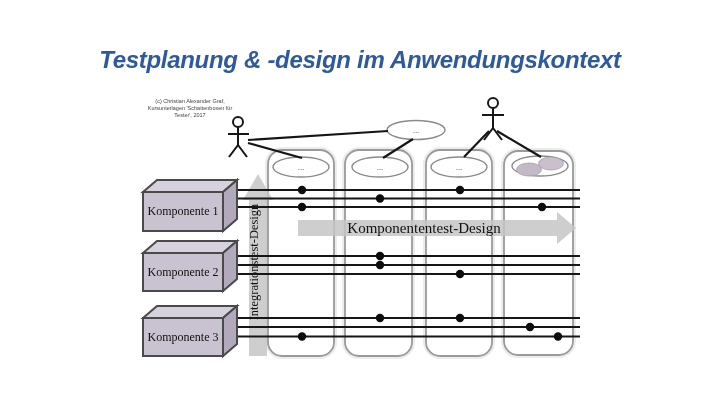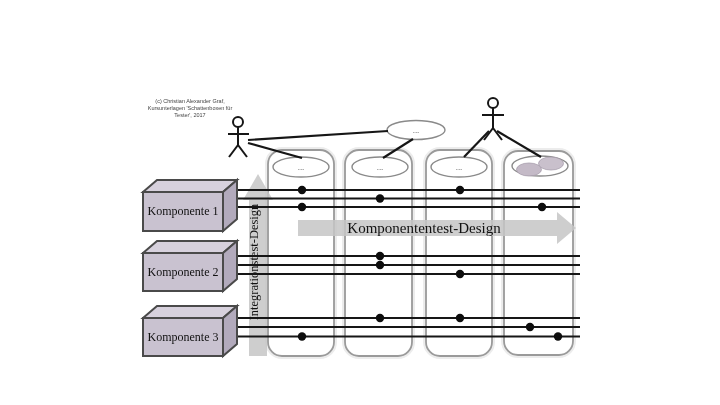--- a/index.html
+++ b/index.html
@@ -43,20 +43,21 @@
     position: absolute;
     left: 0;
     top: 0;
   }
 </style>
 </head>
 <body>
 
 <div class="slide">
 
+  <h1 class="title">Testplanung &amp; -design im Anwendungskontext</h1>
 
   <div class="copyright">
     <div>(c) Christian Alexander Graf,</div>
     <div>Kursunterlagen 'Schattenboxen für</div>
     <div>Tester', 2017</div>
   </div>
 
   <svg class="diagram-svg" width="720" height="405" viewBox="0 0 720 405">
 
     <g>

